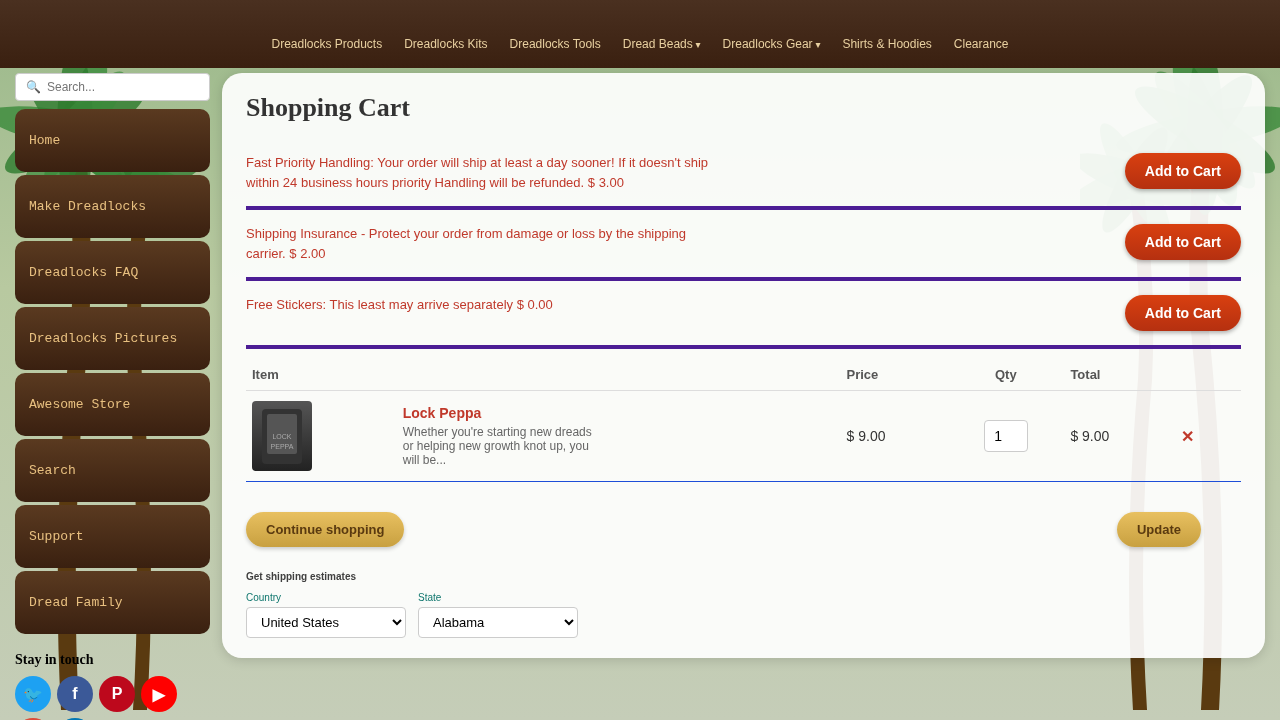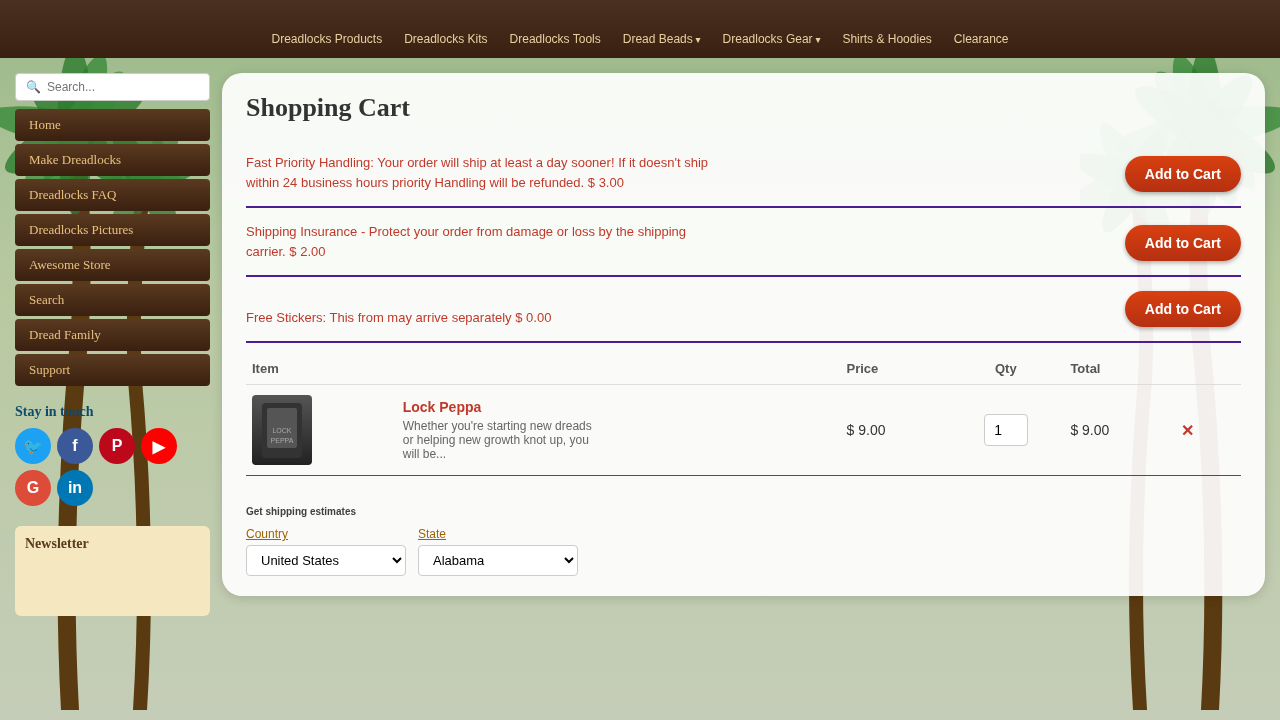--- a/index.html
+++ b/index.html
@@ -36,21 +36,21 @@
       top: 30px;
       width: 220px;
       height: 680px;
       z-index: 1;
     }
 
     
     .topbar {
       position: absolute;
       top: 0; left: 0; right: 0;
-      height: 58px;
+      height: 68px;
       background: linear-gradient(to bottom, #4a3020, #3a2010);
       z-index: 10;
       display: flex;
       align-items: center;
       justify-content: center;
       gap: 0;
     }
 
     .nav-menu {
       display: flex;
@@ -119,33 +119,33 @@
 
     .sidebar-nav {
       display: flex;
       flex-direction: column;
       gap: 3px;
     }
 
     .sidebar-item {
       background: linear-gradient(to bottom, #5a3a20, #3a2010);
       color: #e8c080;
-      padding: 8px 14px;
-      border-radius: 4px;
+      padding: 24px 14px;
+      border-radius: 10px;
       font-size: 13px;
       cursor: pointer;
-      font-family: Liberation Serif, serif;
+      font-family: Liberation Mono, monospace;
     }
 
     .stay-in-touch {
       margin-top: 10px;
     }
 
     .stay-title {
-      color: #0c4a6e;
+      color: #000000;
       font-weight: bold;
       font-size: 14px;
       margin-bottom: 8px;
       font-family: 'Georgia', serif;
     }
 
     .social-icons {
       display: flex;
       flex-wrap: wrap;
       gap: 6px;
@@ -209,23 +209,23 @@
       font-weight: bold;
       color: #333;
       margin-bottom: 16px;
       font-family: 'Georgia', serif;
     }
 
     
     .upsell-item {
       display: flex;
       justify-content: space-between;
-      align-items: flex-end;
+      align-items: flex-start;
       padding: 14px 0;
-      border-bottom: 2px solid #4c1d95;
+      border-bottom: 4px solid #4c1d95;
     }
 
     .upsell-text {
       color: #c0392b;
       font-size: 13px;
       line-height: 1.5;
       max-width: 480px;
     }
 
     .add-to-cart-btn {
@@ -367,24 +367,23 @@
       margin-bottom: 10px;
     }
 
     .shipping-row {
       display: flex;
       gap: 12px;
       align-items: center;
     }
 
     .shipping-label {
-      font-size: 12px;
-      color: #a16207;
+      font-size: 10px;
+      color: #0f766e;
       margin-bottom: 4px;
-      text-decoration: underline;
     }
 
     .shipping-select {
       padding: 6px 10px;
       border: 1px solid #ccc;
       border-radius: 4px;
       font-size: 13px;
       background: #fff;
       min-width: 160px;
       cursor: pointer;
@@ -483,22 +482,22 @@
       <input type="text" class="search-input" placeholder="Search..." style="">
     </div>
 
     <div class="sidebar-nav">
       <div class="sidebar-item">Home</div>
       <div class="sidebar-item">Make Dreadlocks</div>
       <div class="sidebar-item">Dreadlocks FAQ</div>
       <div class="sidebar-item">Dreadlocks Pictures</div>
       <div class="sidebar-item">Awesome Store</div>
       <div class="sidebar-item">Search</div>
+      <div class="sidebar-item">Support</div>
       <div class="sidebar-item">Dread Family</div>
-      <div class="sidebar-item">Support</div>
     </div>
 
     <div class="stay-in-touch">
       <div class="stay-title">Stay in touch</div>
       <div class="social-icons">
         <div class="social-icon social-twitter">🐦</div>
         <div class="social-icon social-facebook">f</div>
         <div class="social-icon social-pinterest">P</div>
         <div class="social-icon social-youtube">▶</div>
         <div class="social-icon social-google">G</div>
@@ -520,21 +519,21 @@
         <div class="upsell-text">Fast Priority Handling: Your order will ship at least a day sooner! If it doesn't ship within 24 business hours priority Handling will be refunded. $ 3.00</div>
         <button class="add-to-cart-btn">Add to Cart</button>
       </div>
 
       <div class="upsell-item">
         <div class="upsell-text">Shipping Insurance - Protect your order from damage or loss by the shipping carrier. $ 2.00</div>
         <button class="add-to-cart-btn">Add to Cart</button>
       </div>
 
       <div class="upsell-item">
-        <div class="upsell-text">Free Stickers: This from may arrive separately $ 0.00</div>
+        <div class="upsell-text">Free Stickers: This least may arrive separately $ 0.00</div>
         <button class="add-to-cart-btn">Add to Cart</button>
       </div>
 
       <table class="cart-table">
         <thead>
           <tr>
             <th>Item</th>
             <th></th>
             <th>Price</th>
             <th class="center">Qty</th>
@@ -565,20 +564,24 @@
             <td class="total-cell">$ 9.00</td>
             <td>
               <button class="remove-btn">✕</button>
             </td>
           </tr>
         </tbody>
       </table>
 
       <div class="bottom-area">
         <div class="left-bottom">
+          <div class="cart-actions">
+            <button class="continue-btn">Continue shopping</button>
+            <button class="update-btn" style="margin-left: auto;">Update</button>
+          </div>
 
           <div class="shipping-section">
             <div class="shipping-title">Get shipping estimates</div>
             <div class="shipping-row">
               <div>
                 <div class="shipping-label">Country</div>
                 <select class="shipping-select">
                   <option>United States</option>
                   <option>Canada</option>
                   <option>United Kingdom</option>

